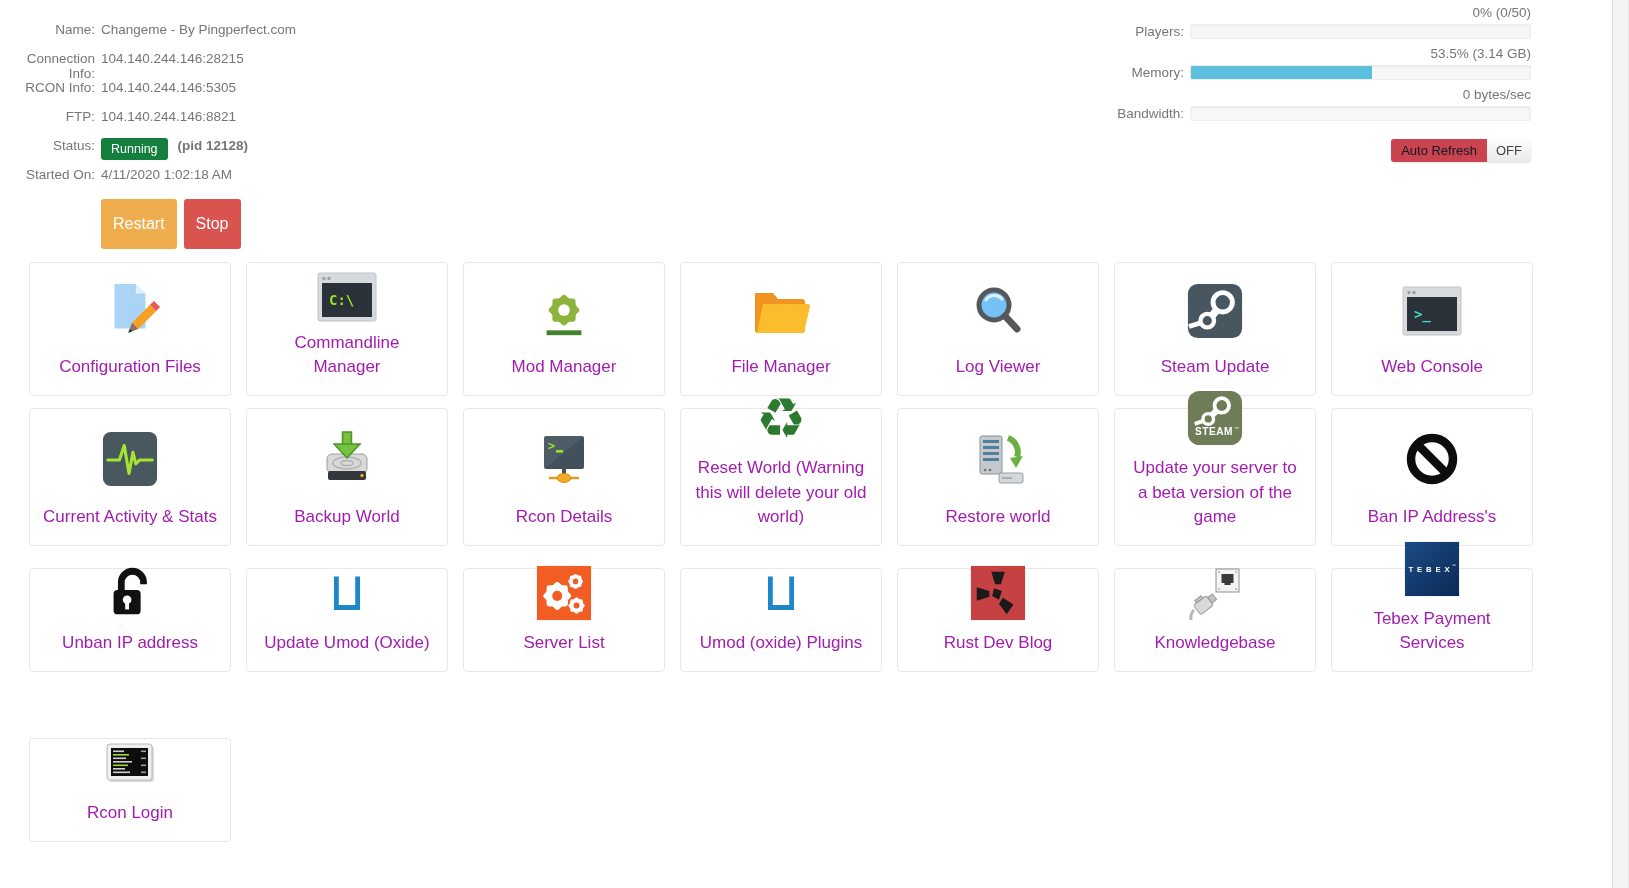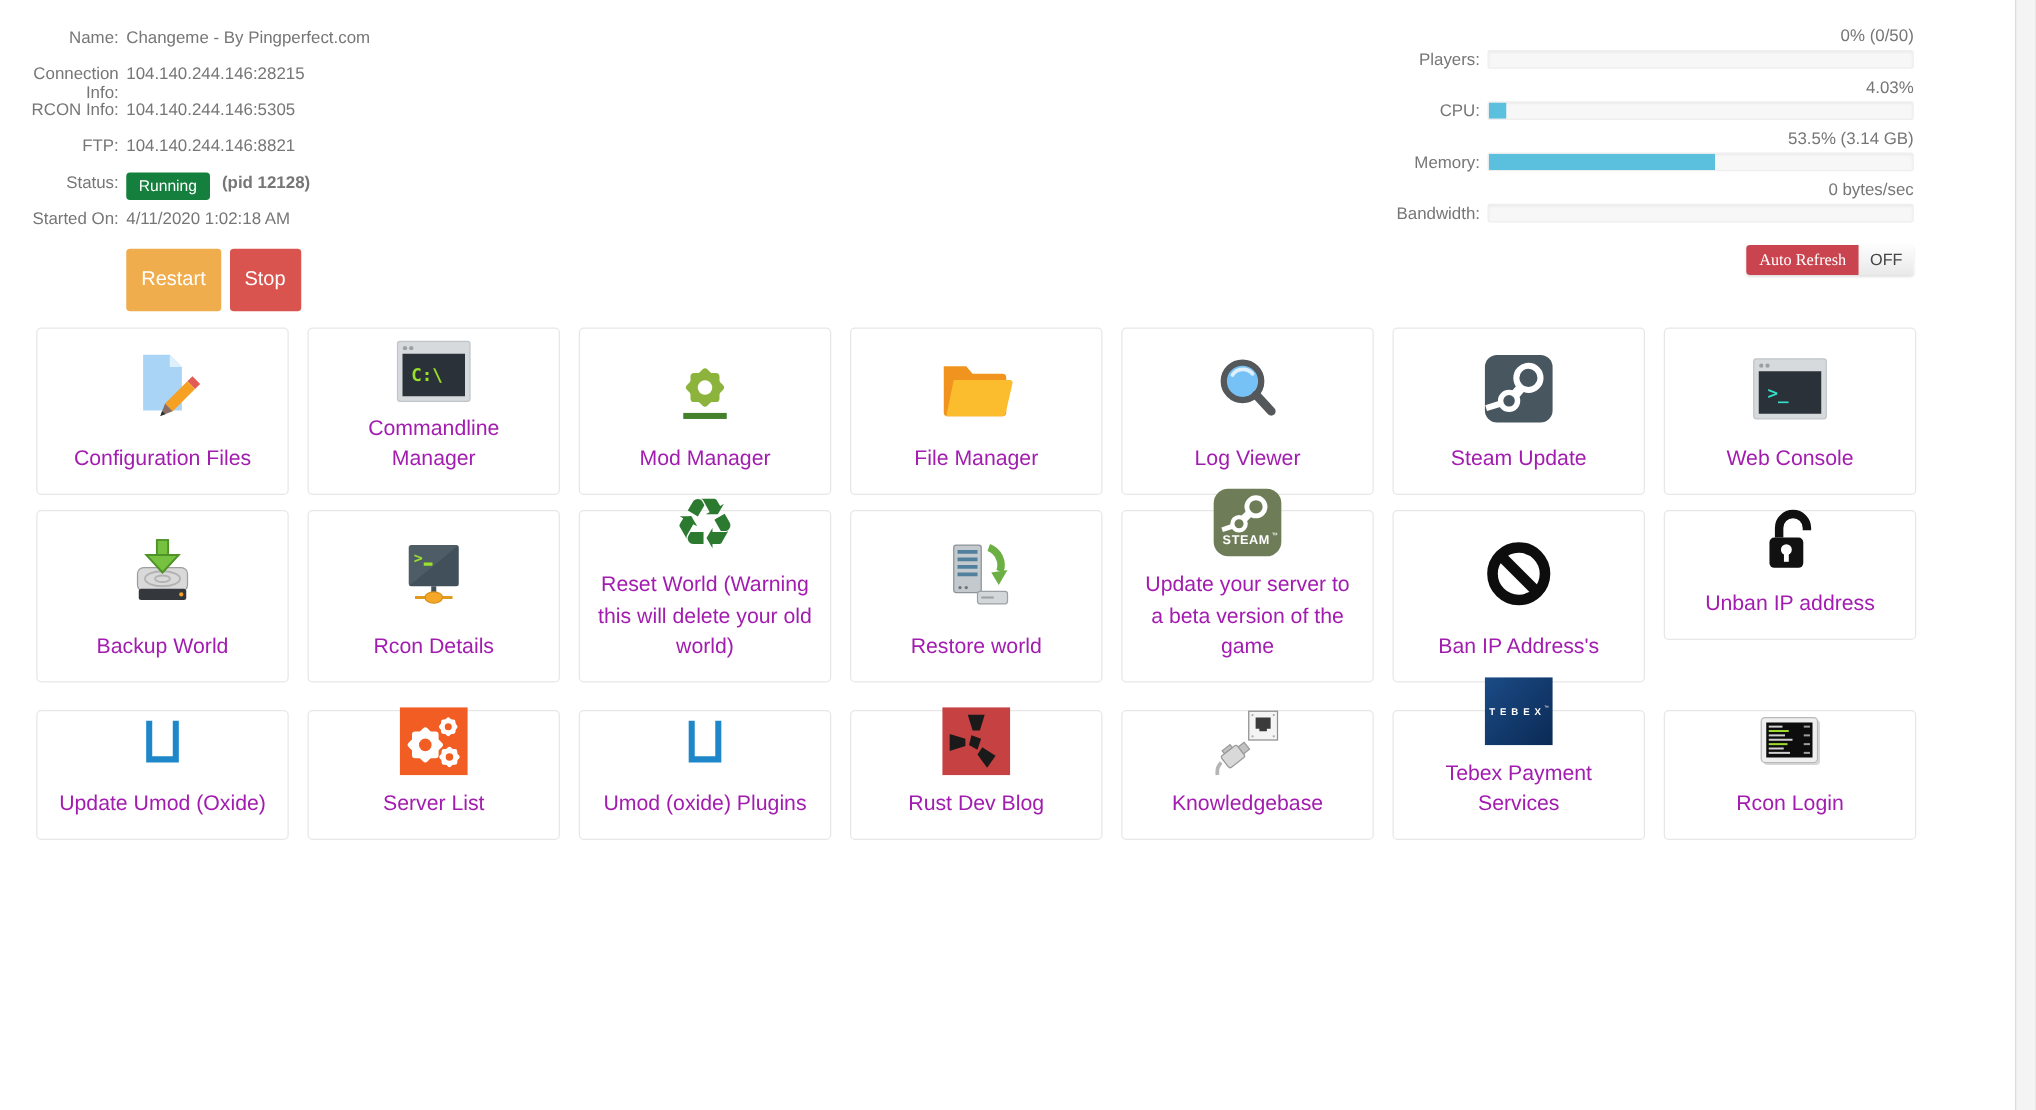--- a/index.html
+++ b/index.html
@@ -16,33 +16,33 @@
   .badge-running{
     display:inline-block;background:#15803d;color:#fff;
     padding:4px 10px;border-radius:3px;font-size:12.5px;margin-left:6px;
   }
   .pid{margin-left:10px;font-weight:bold;}
   .info-buttons{margin-left:101px;margin-top:3px;display:flex;gap:7px;}
   .btn{border:none;color:#fff;font-size:16px;padding:16px 12px;border-radius:3px;cursor:pointer;font-family:inherit;}
   .btn-restart{background:#f0ad4e;}
   .btn-stop{background:#d9534f;}
   
-  .stats{position:absolute;top:20px;right:98px;width:441px;}
+  .stats{position:absolute;top:4px;right:98px;width:441px;}
   .meter-block{margin-bottom:6px;}
   .meter-value{text-align:right;height:17px;line-height:17px;margin-bottom:3px;}
   .meter{display:flex;align-items:center;}
   .meter-label{flex:0 0 100px;width:100px;text-align:right;padding-right:6px;box-sizing:border-box;}
   .meter-bar{
     flex:1;height:13px;background:#f7f7f7;border:1px solid #eeeeee;border-radius:2px;
     box-shadow:inset 0 1px 2px rgba(0,0,0,.06);overflow:hidden;
   }
   .meter-fill{height:100%;background:#5bc0de;width:0;}
   .autorefresh{margin-top:18px;text-align:right;}
   .ar-group{display:inline-flex;box-shadow:0 1px 2px rgba(0,0,0,.12);border-radius:3px;cursor:pointer;}
-  .ar-btn{background:#c9444e;color:#ffffff;font-size:13px;padding:4px 10px;border-radius:3px 0 0 3px;font-family:Liberation Serif, serif;}
+  .ar-btn{background:#c9444e;color:#0f172a;font-size:13px;padding:4px 10px;border-radius:3px 0 0 3px;}
   .ar-off{background:linear-gradient(#fdfdfd,#e9e9e9);color:#444;font-size:13px;padding:4px 9px;border-radius:0 3px 3px 0;}
   
   .tiles{
     position:absolute;left:29px;top:262px;width:1504px;
     display:grid;grid-template-columns:repeat(7,202px);
     grid-template-rows:134px 148px 158px 140px;
     column-gap:15px;row-gap:12px;align-items:start;
   }
   .tile{
     background:#fff;border:1px solid #e7e7e7;border-radius:4px;
@@ -99,29 +99,20 @@
   <div class="meter-block">
     <div class="meter-value">0% (0/50)</div>
     <div class="meter">
       <div class="meter-label">Players:</div>
       <div class="meter-bar">
           <div class="meter-fill" style="width: 0%;"></div>
         </div>
     </div>
   </div>
   <div class="meter-block">
-    <div class="meter-value">4.03%</div>
-    <div class="meter">
-      <div class="meter-label">CPU:</div>
-      <div class="meter-bar">
-          <div class="meter-fill" style="width: 4.03%;"></div>
-        </div>
-    </div>
-  </div>
-  <div class="meter-block">
     <div class="meter-value">53.5% (3.14 GB)</div>
     <div class="meter">
       <div class="meter-label">Memory:</div>
       <div class="meter-bar">
           <div class="meter-fill" style="width: 53.5%;"></div>
         </div>
     </div>
   </div>
   <div class="meter-block">
     <div class="meter-value">0 bytes/sec</div>
@@ -226,20 +217,29 @@
       <rect x="1" y="1" width="58" height="48" rx="2" fill="#d6dadd" stroke="#c0c5c9"></rect>
       <circle cx="7" cy="6.5" r="1.7" fill="#9aa0a5"></circle>
           <circle cx="12" cy="6.5" r="1.7" fill="#9aa0a5"></circle>
       <rect x="5" y="11" width="50" height="34" fill="#2a3138"></rect>
       <text x="12" y="33" font-size="14" class="mono" fill="#36dfc8">&gt;_</text>
     </svg>
       </div>
     <div class="cap">Web Console</div>
   </div>
 
+  <div class="tile h138">
+    <div class="icon-wrap">
+        <svg width="58" height="58" viewBox="0 0 60 60">
+      <rect x="2" y="2" width="56" height="56" rx="8" fill="#49585f"></rect>
+      <polyline points="7,31 19,31 24,16 29,45 33,23 36,35 40,31 53,31" fill="none" stroke="#a6e432" stroke-width="3.2" stroke-linejoin="round" stroke-linecap="round"></polyline>
+    </svg>
+      </div>
+    <div class="cap">Current Activity &amp; Stats</div>
+  </div>
 
   <div class="tile h138">
     <div class="icon-wrap">
         <svg width="60" height="60" viewBox="0 0 60 60">
       <rect x="10" y="25" width="40" height="19" rx="5" fill="#d9d9d9" stroke="#9e9e9e"></rect>
       <ellipse cx="30" cy="34" rx="14" ry="6" fill="none" stroke="#b3b3b3" stroke-width="1.5"></ellipse>
       <ellipse cx="30" cy="34" rx="6" ry="2.6" fill="none" stroke="#b3b3b3" stroke-width="1.5"></ellipse>
       <rect x="11" y="42" width="38" height="9" rx="2" fill="#34383c"></rect>
       <circle cx="45" cy="46.5" r="1.7" fill="#f6a22b"></circle>
       <rect x="25.5" y="3" width="9" height="13" fill="#76c13f" stroke="#4d9327" stroke-width="1.5"></rect>

